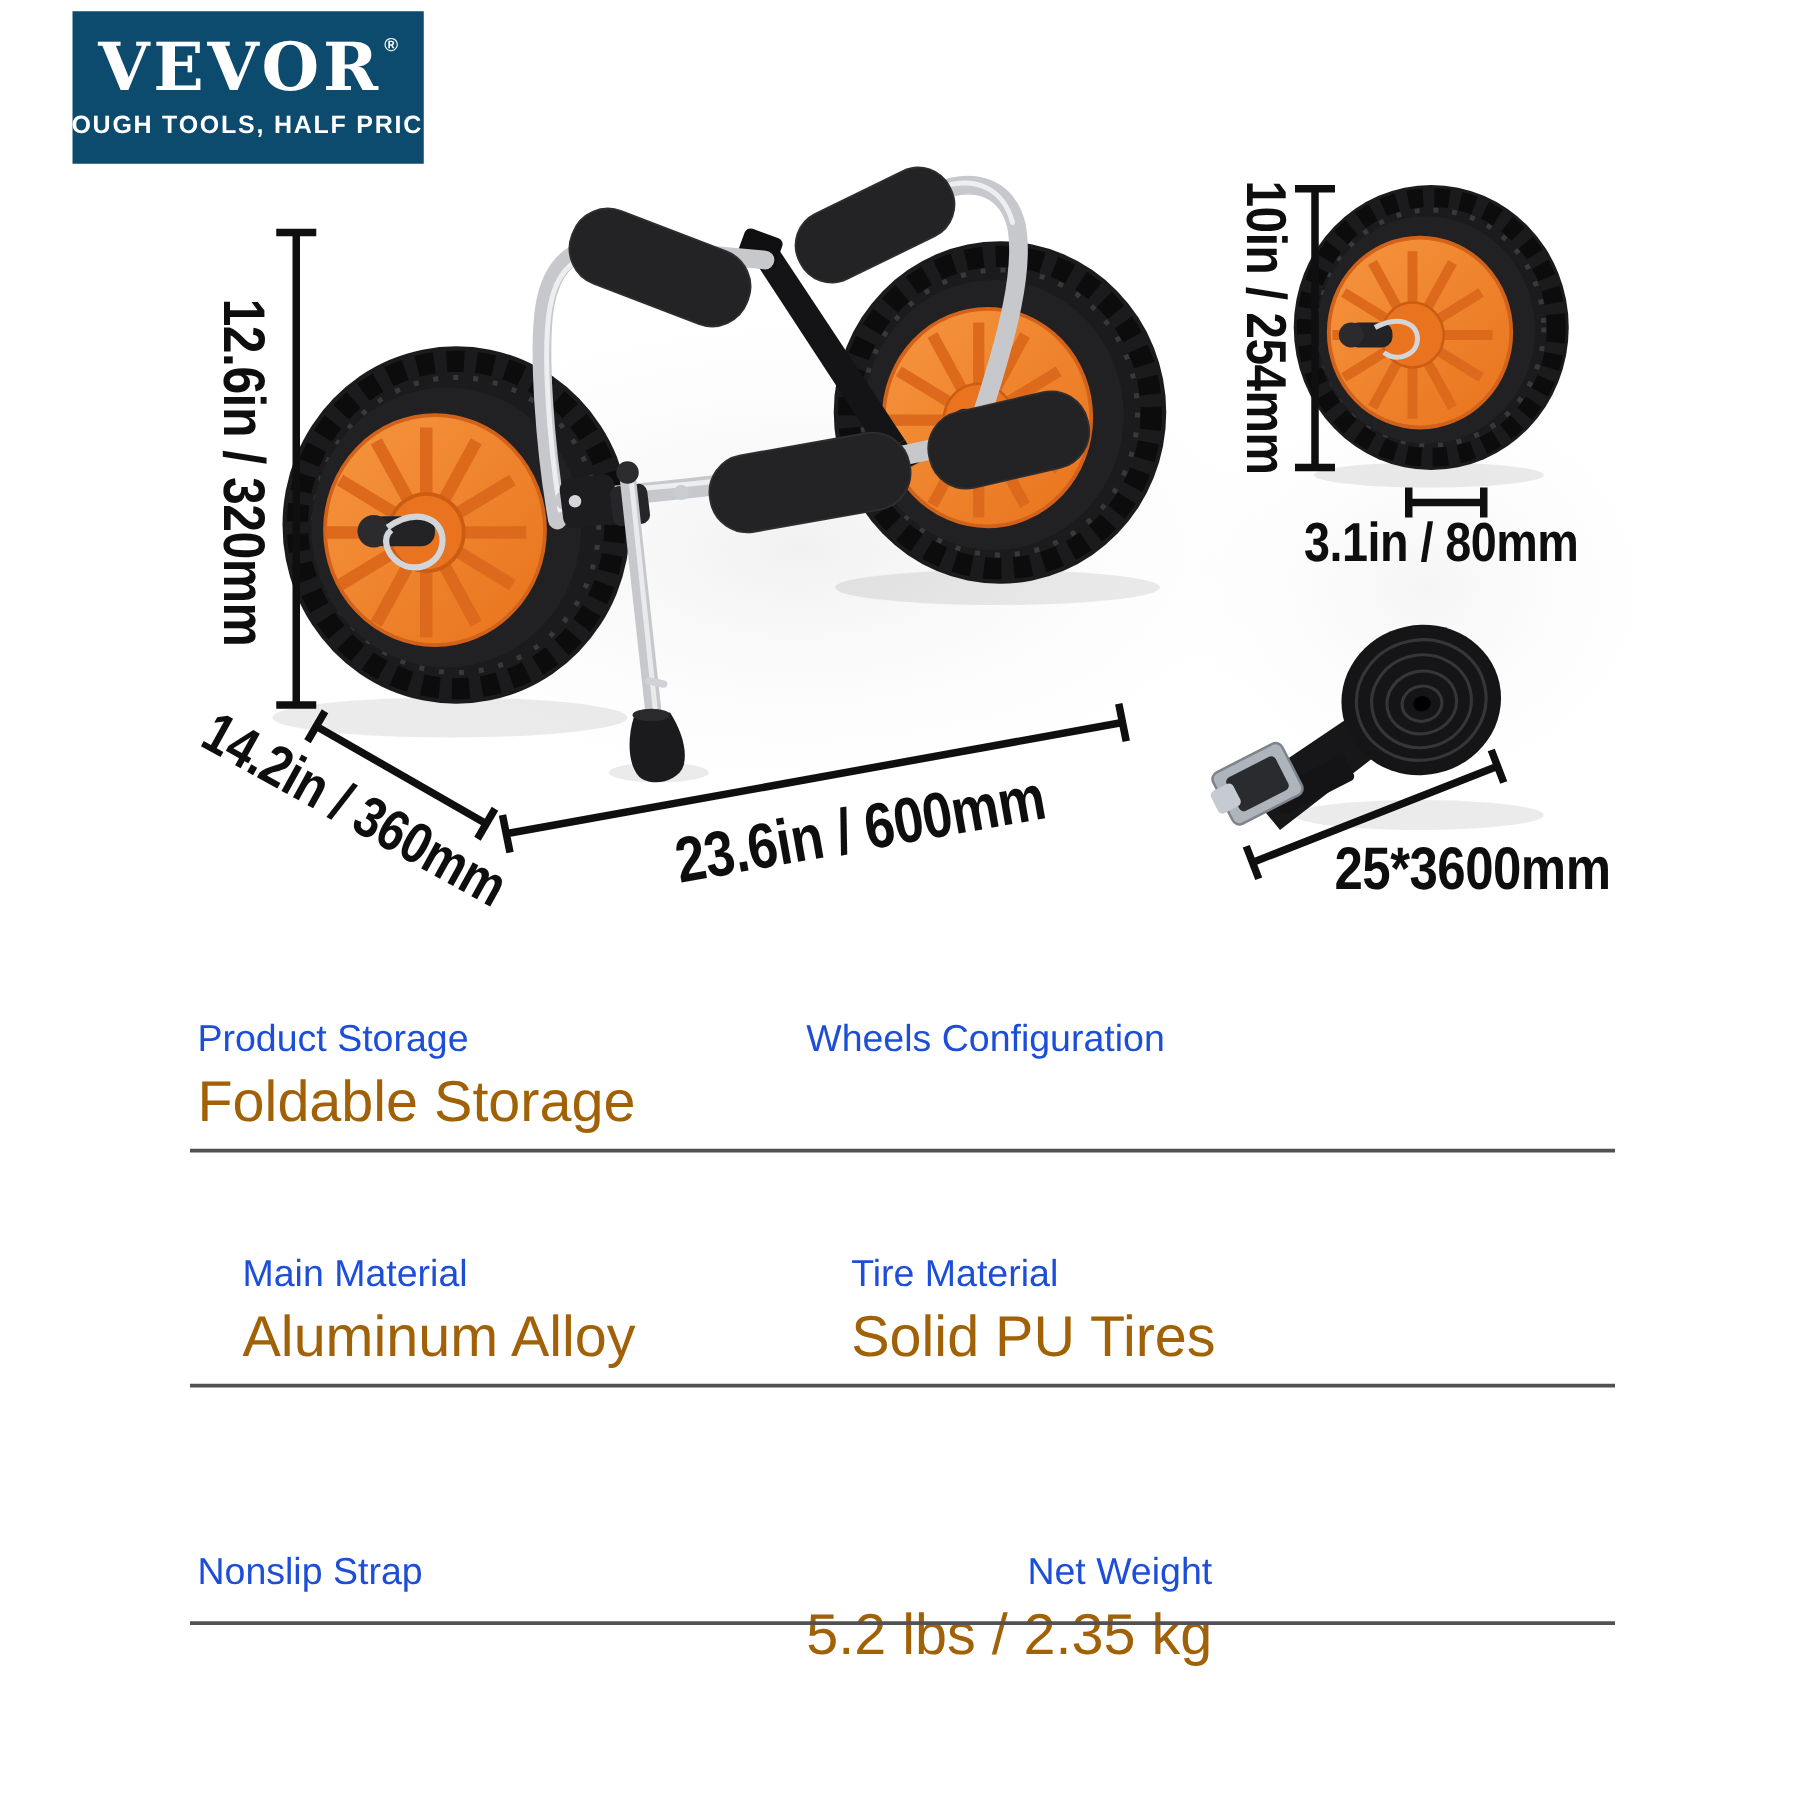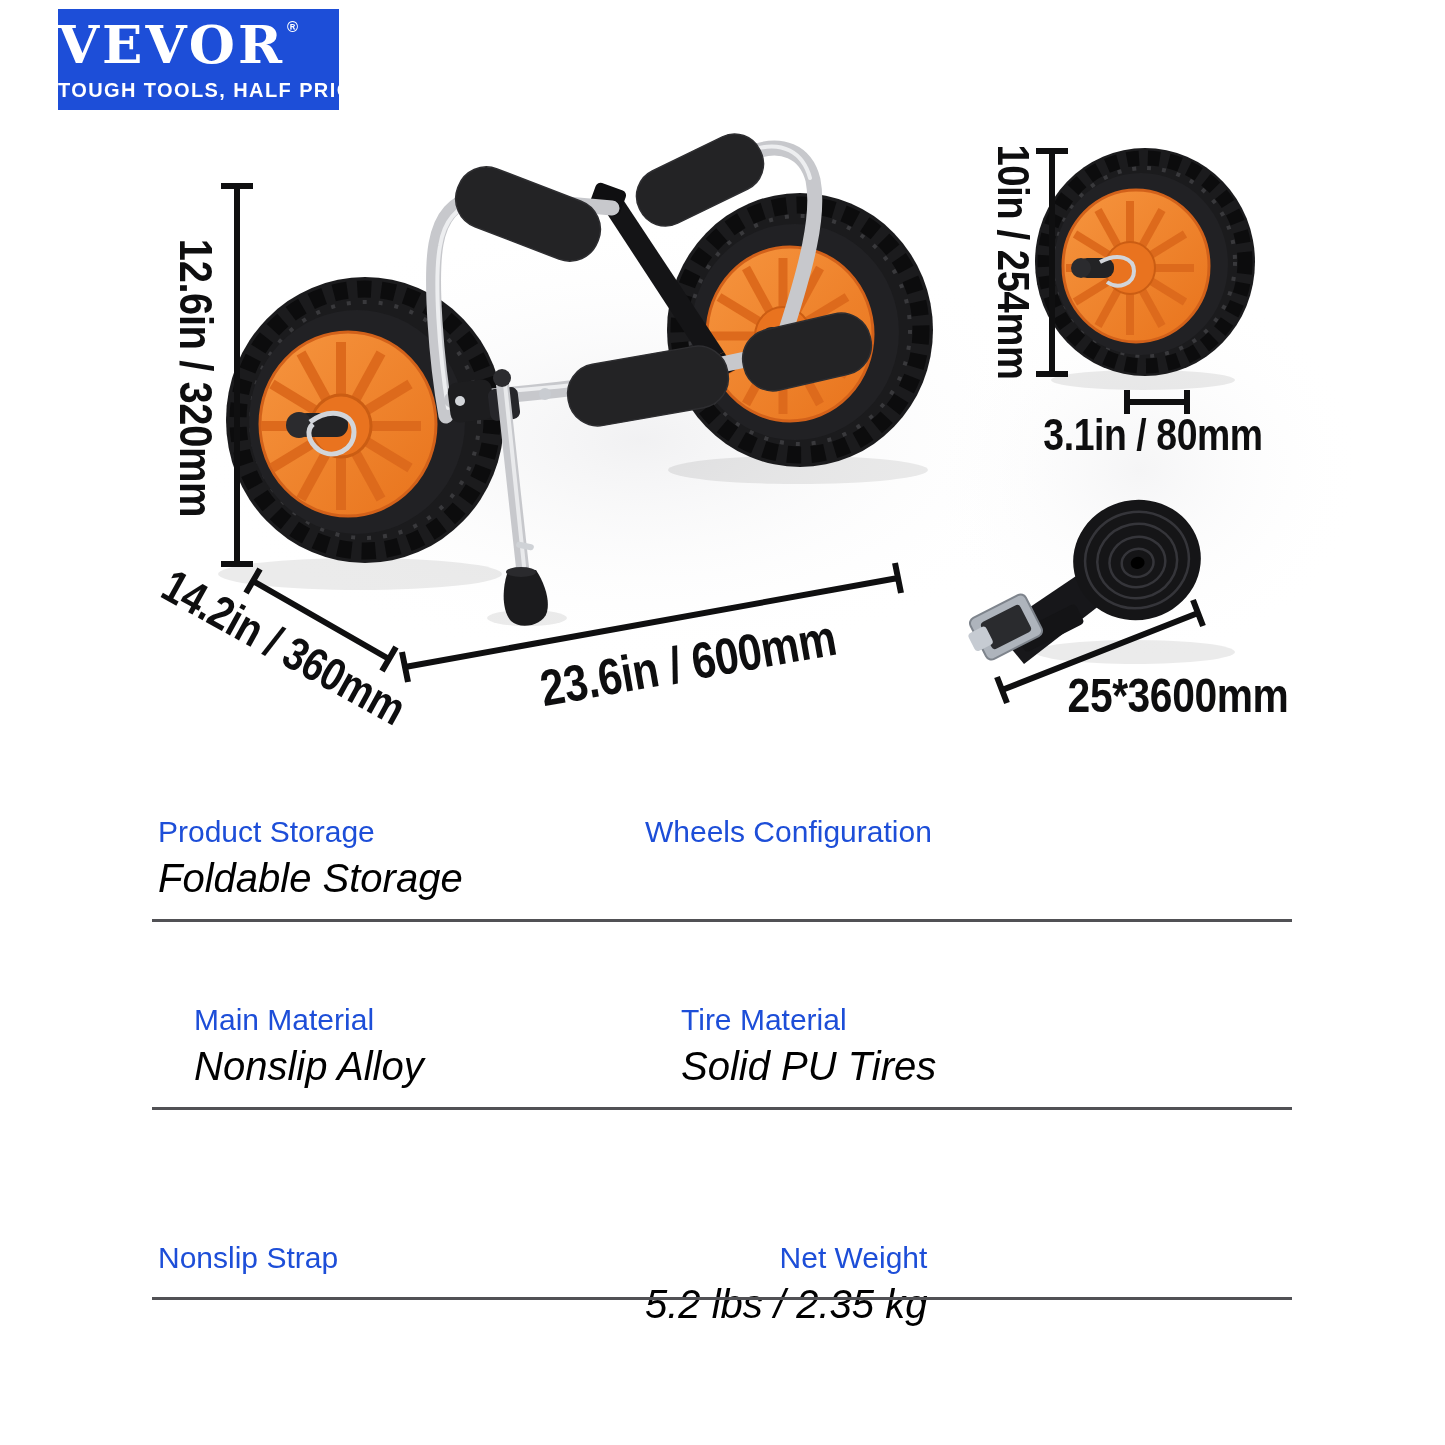--- a/index.html
+++ b/index.html
@@ -2,23 +2,23 @@
 <html><head>
 <meta charset="utf-8">
 <style>
   html,body{margin:0;padding:0;background:#ffffff;}
   .canvas{
     position:relative;width:1445px;height:1445px;background:#ffffff;overflow:hidden;
     font-family:"Liberation Sans",sans-serif;
   }
   
   .logo{
-    position:absolute;left:58px;top:9px;width:281px;height:101px;
-    background:#1d4ed8;color:#ffffff;display:flex;flex-direction:column;
-    align-items:flex-start;justify-content:center;
+    position:absolute;left:58px;top:9px;width:281px;height:122px;
+    background:#0c4a6e;color:#ffffff;display:flex;flex-direction:column;
+    align-items:center;justify-content:center;
   }
   .logo-row{display:flex;align-items:flex-start;line-height:1;}
   .logo-name{
     font-family:"DejaVu Serif",serif;font-weight:700;font-size:53px;
     letter-spacing:3px;line-height:1;
   }
   .logo-reg{font-size:15px;font-weight:700;margin-top:1px;margin-left:2px;}
   .logo-tagline{
     font-size:20px;font-weight:700;letter-spacing:1.4px;margin-top:8px;white-space:nowrap;
   }
@@ -31,21 +31,21 @@
   }
   .dim-height{left:196px;top:378px;font-size:47px;transform:translate(-50%,-50%) rotate(90deg) scaleX(0.85);}
   .dim-depth{left:284px;top:647px;font-size:46px;transform:translate(-50%,-50%) rotate(29deg) scaleX(0.84);}
   .dim-length{left:688px;top:663px;font-size:51px;transform:translate(-50%,-50%) rotate(-10deg) scaleX(0.84);}
   .dim-wheel-d{left:1013px;top:262px;font-size:45px;transform:translate(-50%,-50%) rotate(90deg) scaleX(0.85);}
   .dim-wheel-w{left:1153px;top:435px;font-size:44px;transform:translate(-50%,-50%) scaleX(0.85);}
   .dim-strap{left:1178px;top:696px;font-size:48px;transform:translate(-50%,-50%) scaleX(0.85);}
   
   .spec-cell{position:absolute;white-space:nowrap;}
   .spec-label{font-size:30px;color:#1d4ed8;line-height:1;}
-  .spec-value{font-size:40px;color:#000000;line-height:1;margin-top:11px;font-style:italic;}
+  .spec-value{font-size:46px;color:#a16207;line-height:1;margin-top:11px;}
   .divider{position:absolute;left:152px;width:1140px;height:3px;background:#515155;}
   .r1{top:817px;} .r2{top:1005px;margin-left:36px;} .r3{top:1243px;text-align:right;}
   .c1{left:158px;} .c2{left:645px;}
   .d1{top:919px;} .d2{top:1107px;} .d3{top:1297px;}
 </style>
 </head>
 <body>
 
 <div class="canvas">
 
@@ -227,21 +227,21 @@
       <div class="spec-label">Product Storage</div>
       <div class="spec-value">Foldable Storage</div>
     </div>
     <div class="spec-cell r1 c2">
       <div class="spec-label">Wheels Configuration</div>
     </div>
     <div class="divider d1"></div>
 
     <div class="spec-cell r2 c1">
       <div class="spec-label">Main Material</div>
-      <div class="spec-value">Nonslip Alloy</div>
+      <div class="spec-value">Aluminum Alloy</div>
     </div>
     <div class="spec-cell r2 c2">
       <div class="spec-label">Tire Material</div>
       <div class="spec-value">Solid PU Tires</div>
     </div>
     <div class="divider d2"></div>
 
     <div class="spec-cell r3 c1">
       <div class="spec-label">Nonslip Strap</div>
     </div>

